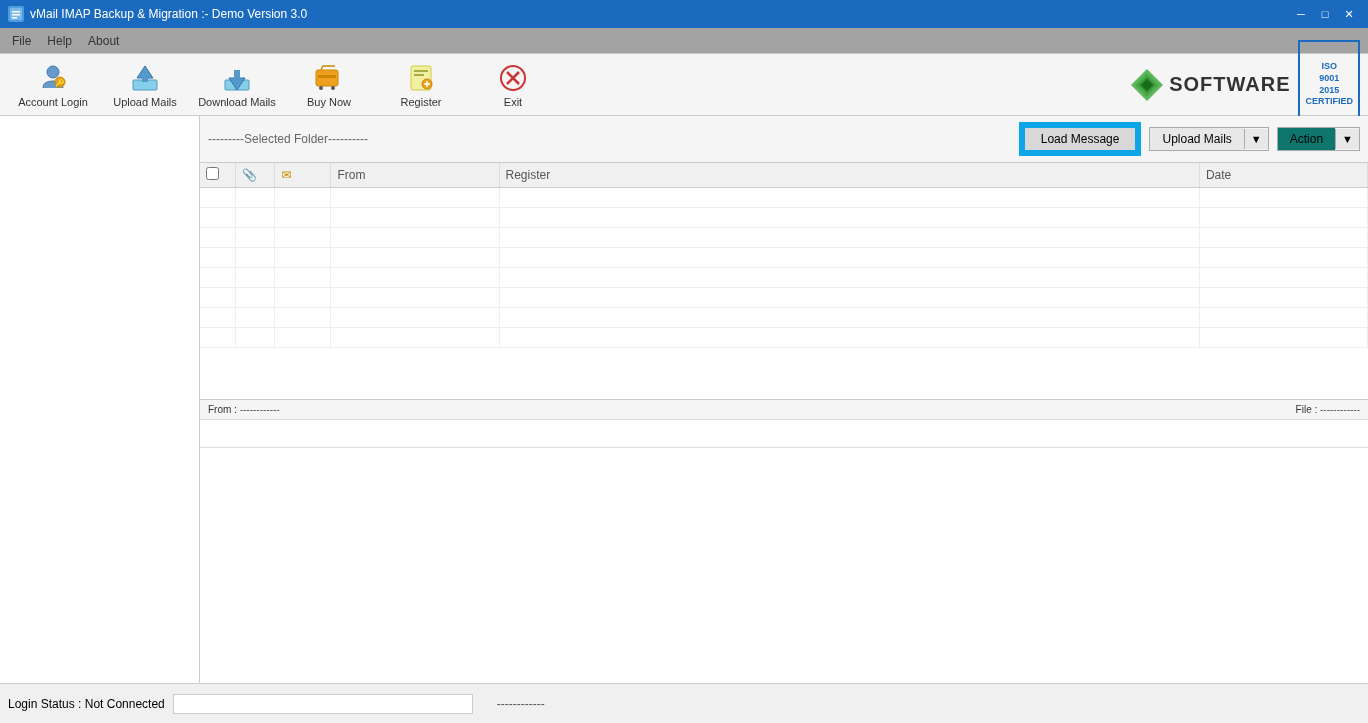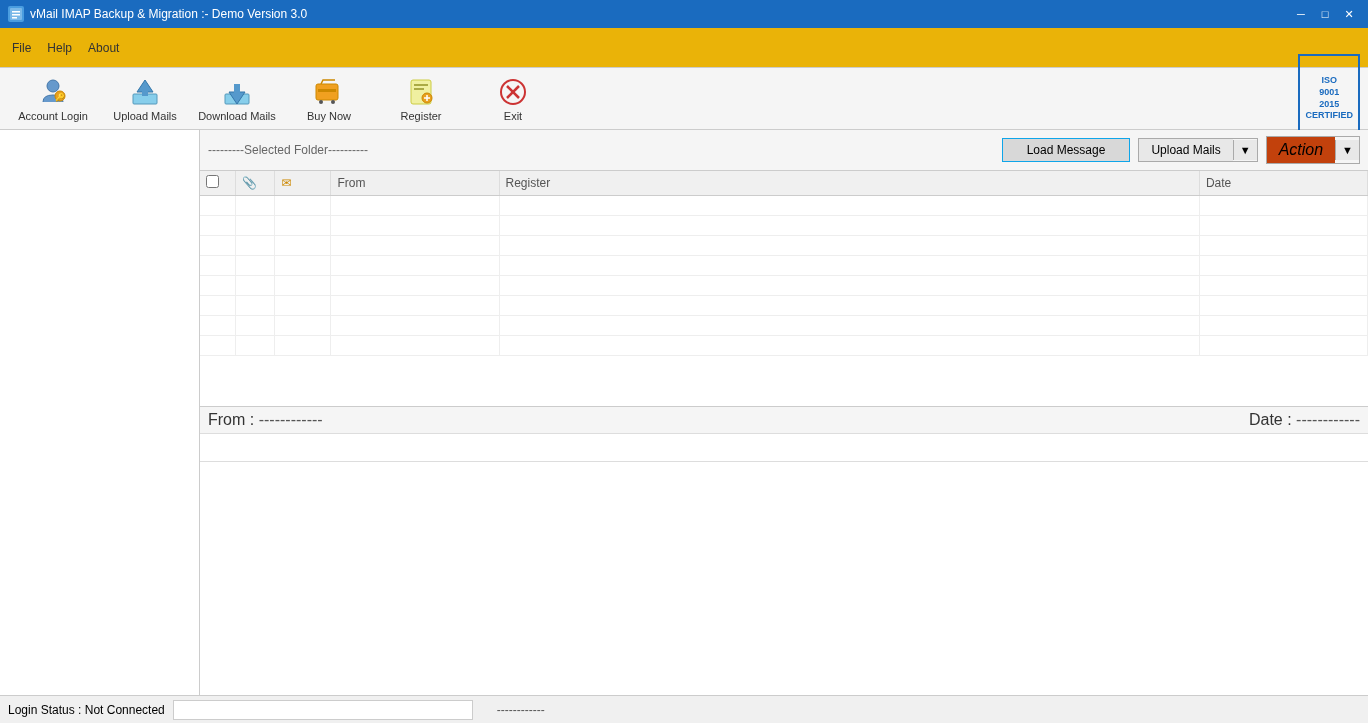--- a/index.html
+++ b/index.html
@@ -38,23 +38,23 @@
       background: transparent;
       border: none;
       color: white;
       cursor: pointer;
       font-size: 11px;
       display: flex; align-items: center; justify-content: center;
     }
 
     
     .menu-bar {
-      background: #eab308;
+      background: #a3a3a3;
       border-bottom: 1px solid #ccc;
-      height: 40px;
+      height: 26px;
       display: flex;
       align-items: center;
       padding: 0 4px;
     }
     .menu-item {
       padding: 2px 8px;
       cursor: pointer;
       font-size: 12px;
       color: #333;
     }
@@ -142,22 +142,22 @@
       background: #f5f5f5;
       gap: 8px;
     }
     .selected-folder-label {
       flex: 1;
       font-size: 12px;
       color: #666;
     }
     .load-message-btn {
       background: #d8d8d8;
-      border: 1px solid #0ea5e9;
-      padding: 4px 24px;
+      border: 6px solid #0ea5e9;
+      padding: 4px 16px;
       cursor: pointer;
       font-size: 12px;
     }
     .upload-mails-btn {
       background: #e8e8e8;
       border: 1px solid #aaa;
       padding: 4px 12px;
       cursor: pointer;
       font-size: 12px;
       display: flex; align-items: center; gap: 4px;
@@ -203,40 +203,40 @@
     }
     .mail-detail-header {
       background: #f5f5f5;
       border-bottom: 1px solid #ddd;
       padding: 4px 8px;
       display: grid;
       grid-template-columns: 1fr 1fr;
       gap: 2px;
     }
     .detail-row {
-      font-size: 16px;
+      font-size: 10px;
       color: #333;
     }
     .mail-body-toolbar {
       background: white;
       border-bottom: 1px solid #ddd;
       padding: 4px 8px;
       height: 28px;
     }
     .mail-body-content {
       background: white;
       padding: 8px;
       min-height: 200px;
     }
 
     
     .status-bar {
       background: #f0f0f0;
       border-top: 1px solid #ccc;
-      height: 28px;
+      height: 40px;
       display: flex;
       align-items: center;
       padding: 0 8px;
       font-size: 12px;
       gap: 8px;
       position: fixed;
       bottom: 0;
       left: 0;
       right: 0;
     }
@@ -363,20 +363,29 @@
         <line x1="10" y1="10" x2="22" y2="22" stroke="#cc3333" stroke-width="2.5"></line>
         <line x1="22" y1="10" x2="10" y2="22" stroke="#cc3333" stroke-width="2.5"></line>
       </svg>
     </div>
     <span>Exit</span>
   </button>
 
   <div class="toolbar-spacer"></div>
 
   <div class="logo-area">
+    <div class="software-logo">
+      <svg width="36" height="36" viewBox="0 0 36 36">
+        <polygon points="18,2 34,18 18,34 2,18" fill="#5cb85c"></polygon>
+        <polygon points="18,6 30,18 18,30 6,18" fill="#4aa84a"></polygon>
+        <polygon points="18,10 26,18 18,26 10,18" fill="#2d8a2d"></polygon>
+        <rect x="14" y="14" width="8" height="8" fill="#1a6b1a" transform="rotate(45 18 18)"></rect>
+      </svg>
+      <span style="font-size:20px; font-weight:bold; letter-spacing:1px; color:#333;">SOFTWARE</span>
+    </div>
     <div class="iso-badge" style="border: 2px solid #1a6bbf; color: #1a6bbf; font-size: 9px; font-weight: bold; padding: 19px 5px; text-align: center; line-height: 1.3;">
       ISO<br>9001<br>2015<br>CERTIFIED
     </div>
   </div>
 </div>
 
 <div class="main-content">
 
   <div class="left-panel">
   </div>
@@ -386,21 +395,21 @@
     <div class="mail-list-header">
       <span class="selected-folder-label">---------Selected Folder----------</span>
       <button class="load-message-btn">Load Message</button>
       <div style="display:flex; align-items:center; border:1px solid #aaa;">
         <button class="upload-mails-btn" style="border:none; background:#e8e8e8; padding:4px 12px; font-size:12px; cursor:pointer;">
           <span>Upload Mails</span>
         </button>
         <button style="border:none; border-left:1px solid #aaa; background:#e8e8e8; padding:4px 6px; cursor:pointer; font-size:11px;">▼</button>
       </div>
       <div style="display:flex; align-items:center; border:1px solid #aaa;">
-        <button class="action-btn" style="border:none; background:#c2410c; padding:4px 12px; font-size:16px; cursor:pointer;font-style:italic;">
+        <button class="action-btn" style="border:none; background:#0f766e; padding:4px 12px; font-size:12px; cursor:pointer;">
           <span>Action</span>
         </button>
         <button style="border:none; border-left:1px solid #aaa; background:#e8e8e8; padding:4px 6px; cursor:pointer; font-size:11px;">▼</button>
       </div>
     </div>
 
     <div class="mail-table-container" style="height: 200px; overflow-y:auto; border-bottom:1px solid #ccc;">
       <table class="mail-table">
         <thead>
           <tr>
@@ -496,21 +505,21 @@
 
     <div class="mail-detail-header" style="background:#f5f5f5; border-bottom:1px solid #ddd; padding:4px 8px;">
       <div style="display:flex; flex-direction:column; gap:2px;">
         <div class="detail-row">
           <span>From :</span>
           <span style="color:#555;">------------</span>
         </div>
       </div>
       <div style="display:flex; flex-direction:column; gap:2px; text-align:right;">
         <div class="detail-row">
-          <span>Date :</span>
+          <span>File :</span>
           <span style="color:#555;">------------</span>
         </div>
       </div>
     </div>
 
     <div class="mail-body-toolbar" style="background:white; border-bottom:1px solid #ddd; height:28px;">
     </div>
 
     <div class="mail-body-content" style="background:white; flex:1; min-height:200px;">
     </div>

